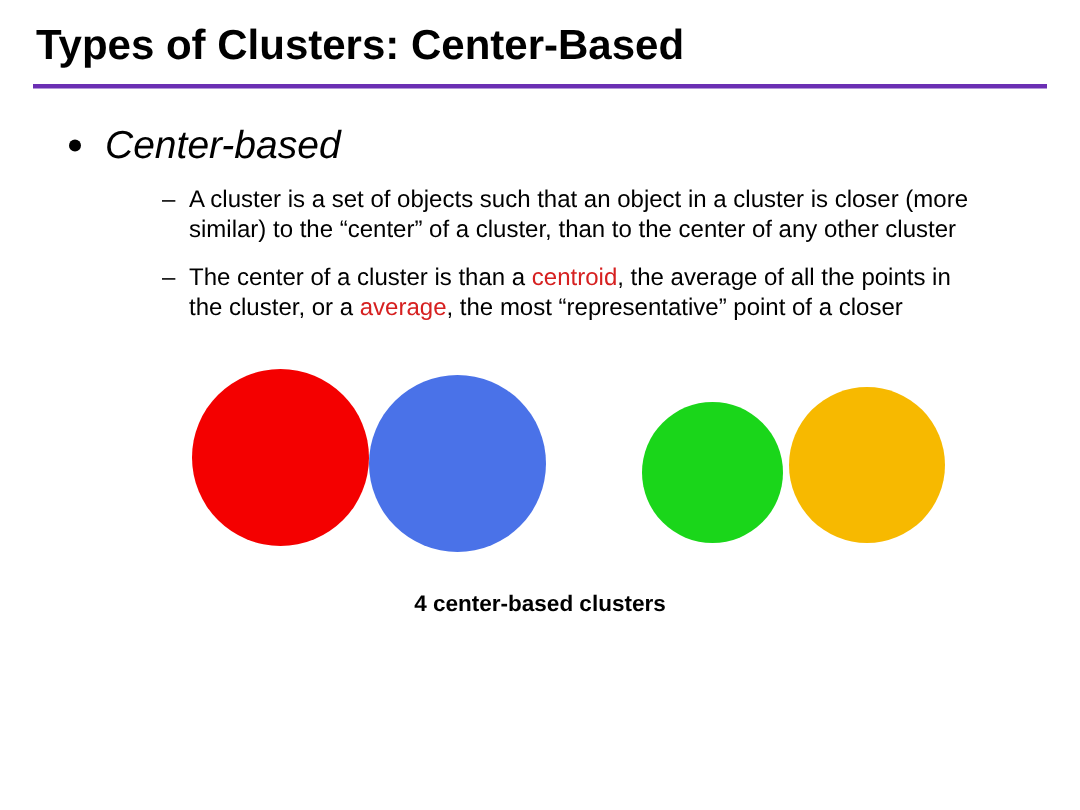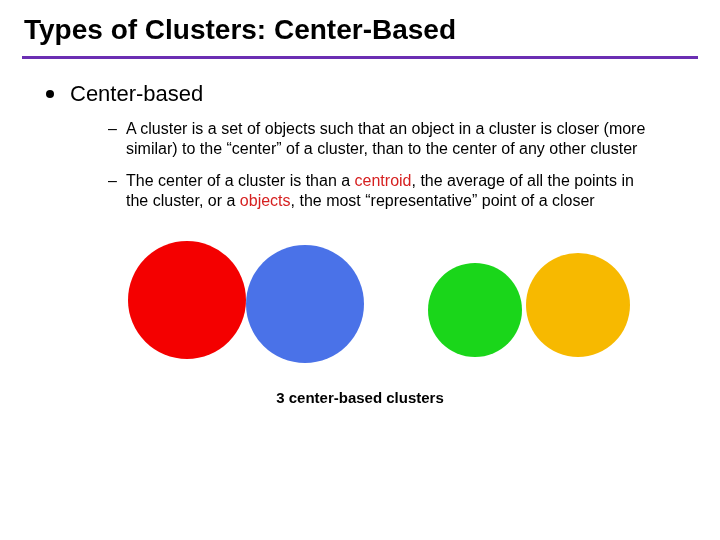--- a/index.html
+++ b/index.html
@@ -29,22 +29,23 @@
   }
   .bullet-dot {
     width: 8px;
     height: 8px;
     border-radius: 50%;
     background: #000;
     margin-right: 16px;
     flex: none;
   }
   .bullet-text {
-    font-size: 22px;
+    font-size: 26px;
     color: #000;
+    font-style: italic;
   }
   .sub-list {
     padding: 12px 60px 0 108px;
   }
   .sub-item {
     display: flex;
     font-size: 16px;
     line-height: 1.25;
     margin-bottom: 12px;
   }
@@ -88,25 +89,25 @@
 </div>
 
 <div class="sub-list">
   <div class="sub-item">
     <span class="dash">–</span>
     <span> A cluster is a set of objects such that an object in a cluster is closer (more similar) to the “center” of a cluster, than to the center of any other cluster</span>
   </div>
   <div class="sub-item">
     <span class="dash">–</span>
     <span>
-      <span>The center of a cluster is than a </span><span class="term-red">centroid</span><span>, the average of all the points in the cluster, or a </span><span class="term-red">objects</span><span>, the most “representative” point of a closer</span>
+      <span>The center of a cluster is than a </span><span class="term-red">centroid</span><span>, the average of all the points in the cluster, or a </span><span class="term-red">average</span><span>, the most “representative” point of a closer</span>
     </span>
   </div>
 </div>
 
 <div class="figure">
   <div class="circle c-red"></div>
   <div class="circle c-blue"></div>
   <div class="circle c-green"></div>
   <div class="circle c-yellow"></div>
 </div>
 
-<div class="caption">3 center-based clusters</div>
+<div class="caption">4 center-based clusters</div>
 
 </body></html>

